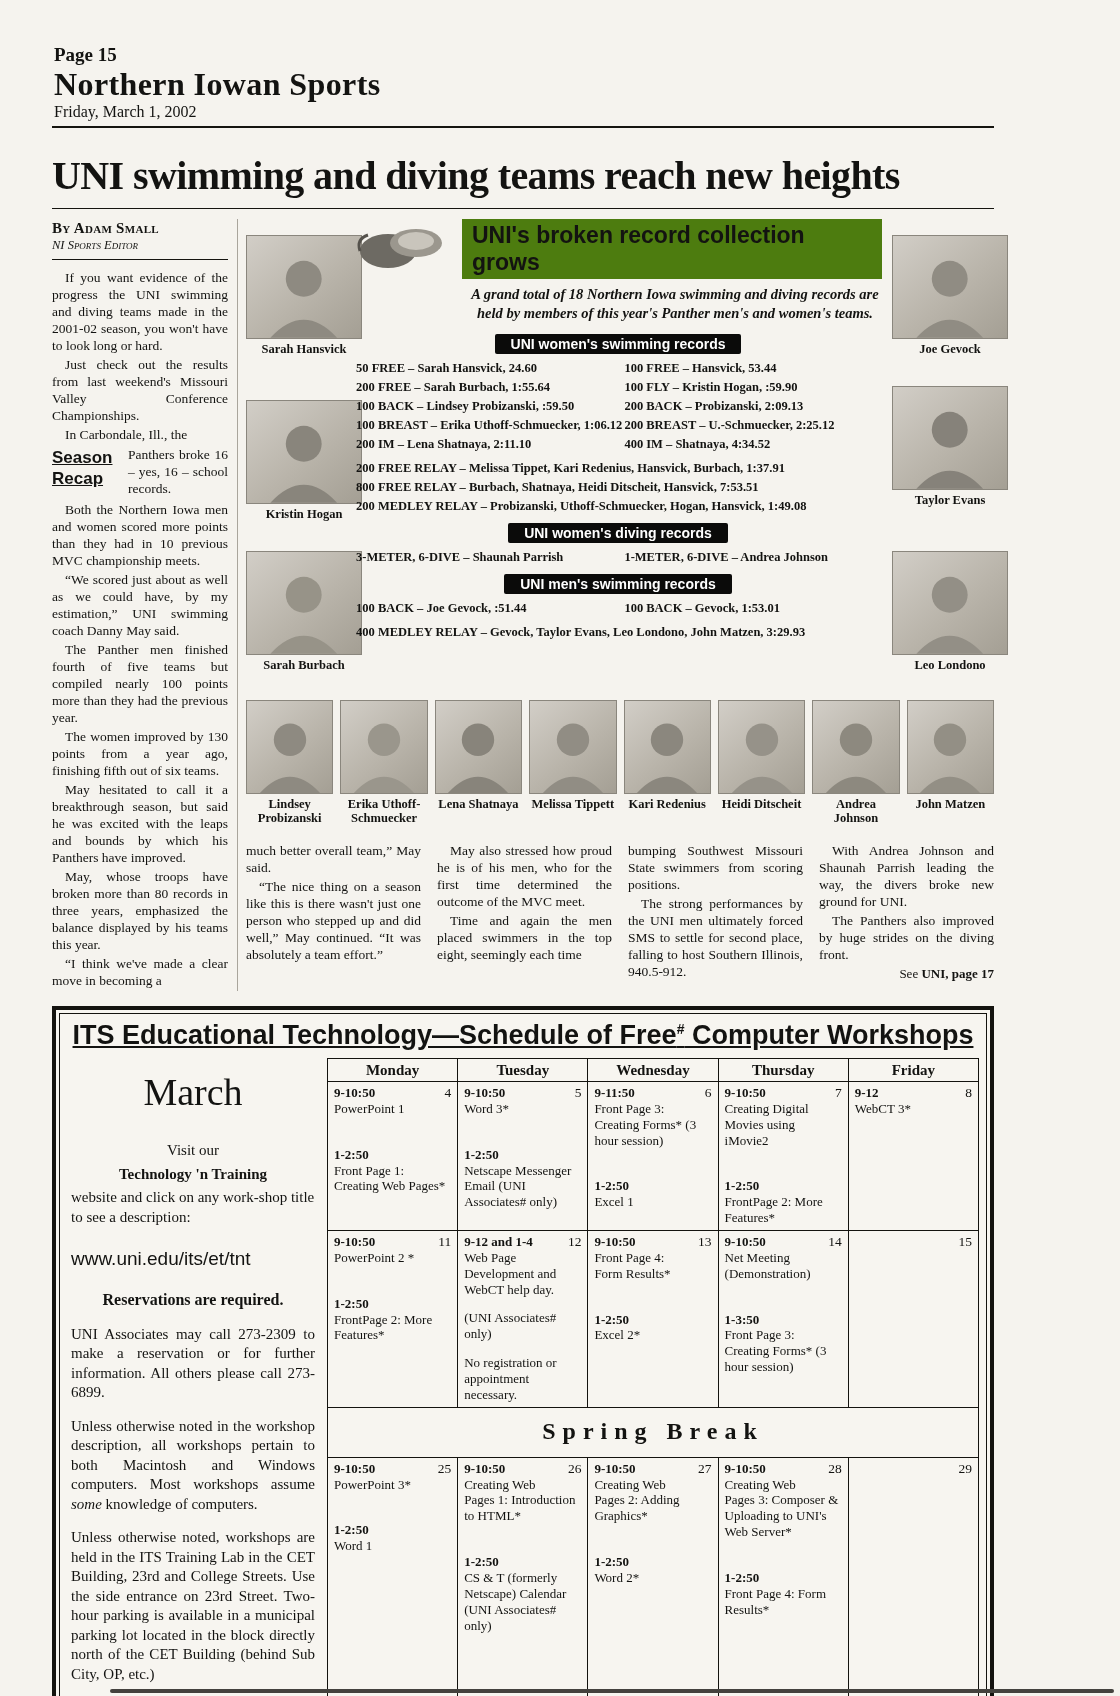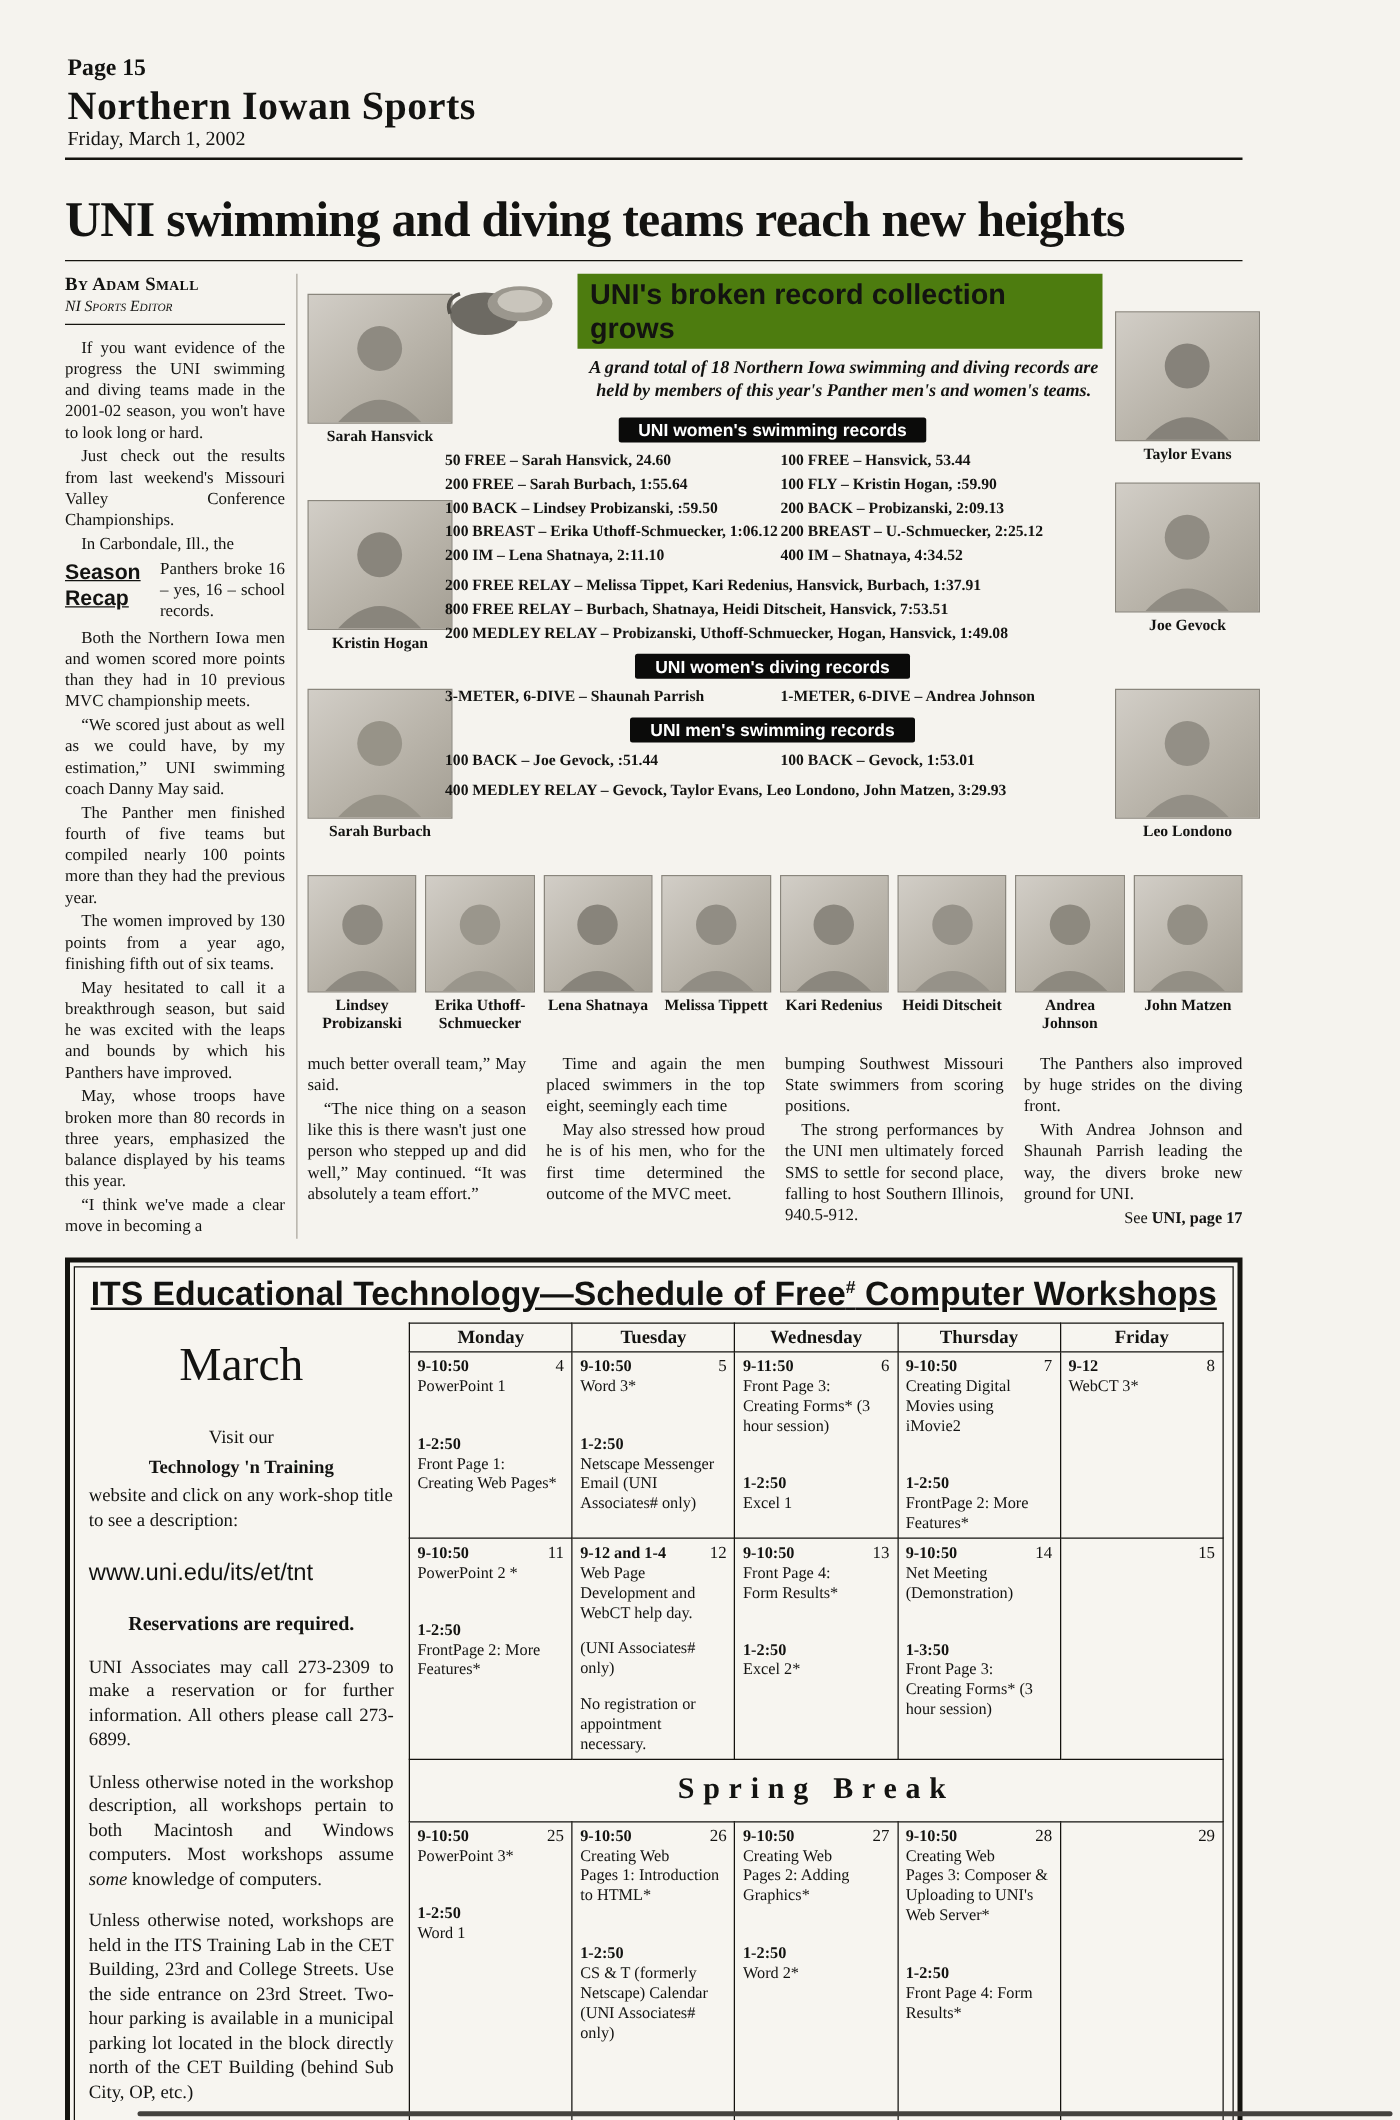--- a/index.html
+++ b/index.html
@@ -216,37 +216,37 @@
       <div class="rec-grid">
         <div>100 BACK – Joe Gevock, :51.44</div>
         <div>100 BACK – Gevock, 1:53.01</div>
       </div>
       <div class="relays">
         <div>400 MEDLEY RELAY – Gevock, Taylor Evans, Leo Londono, John Matzen, 3:29.93</div>
       </div>
     </div>
 
     <div class="col-photos-right">
+      <figure class="photo">
+        <div class="ph">
+          <svg viewBox="0 0 60 70">
+              <circle cx="30" cy="24" r="14" fill="#908c83"></circle>
+              <path d="M4 70 Q30 42 56 70 Z" fill="#908c83"></path>
+            </svg>
+        </div>
+        <figcaption>Joe Gevock</figcaption>
+      </figure>
       <figure class="photo mt30">
         <div class="ph">
           <svg viewBox="0 0 60 70">
               <circle cx="30" cy="24" r="14" fill="#86827a"></circle>
               <path d="M4 70 Q30 42 56 70 Z" fill="#86827a"></path>
             </svg>
         </div>
         <figcaption>Taylor Evans</figcaption>
-      </figure>
-      <figure class="photo">
-        <div class="ph">
-          <svg viewBox="0 0 60 70">
-              <circle cx="30" cy="24" r="14" fill="#908c83"></circle>
-              <path d="M4 70 Q30 42 56 70 Z" fill="#908c83"></path>
-            </svg>
-        </div>
-        <figcaption>Joe Gevock</figcaption>
       </figure>
       <figure class="photo mt44">
         <div class="ph">
           <svg viewBox="0 0 60 70">
               <circle cx="30" cy="24" r="14" fill="#938f86"></circle>
               <path d="M4 70 Q30 42 56 70 Z" fill="#938f86"></path>
             </svg>
         </div>
         <figcaption>Leo Londono</figcaption>
       </figure>
@@ -326,30 +326,30 @@
         <figcaption>John Matzen</figcaption>
       </figure>
     </div>
 
     <div class="continuation">
       <div>
         <p class="noind">much better overall team,” May said.</p>
         <p>“The nice thing on a season like this is there wasn't just one person who stepped up and did well,” May continued. “It was absolutely a team effort.”</p>
       </div>
       <div>
+        <p>May also stressed how proud he is of his men, who for the first time determined the outcome of the MVC meet.</p>
         <p>Time and again the men placed swimmers in the top eight, seemingly each time</p>
-        <p>May also stressed how proud he is of his men, who for the first time determined the outcome of the MVC meet.</p>
       </div>
       <div>
         <p class="noind">bumping Southwest Missouri State swimmers from scoring positions.</p>
         <p>The strong performances by the UNI men ultimately forced SMS to settle for second place, falling to host Southern Illinois, 940.5-912.</p>
       </div>
       <div>
+        <p>With Andrea Johnson and Shaunah Parrish leading the way, the divers broke new ground for UNI.</p>
         <p>The Panthers also improved by huge strides on the diving front.</p>
-        <p>With Andrea Johnson and Shaunah Parrish leading the way, the divers broke new ground for UNI.</p>
         <div class="see">
           <span class="it">See </span><b>UNI, page 17</b>
         </div>
       </div>
     </div>
   </section>
 
   <section class="ad">
     <div class="ad-inner">
       <div class="ad-title">

